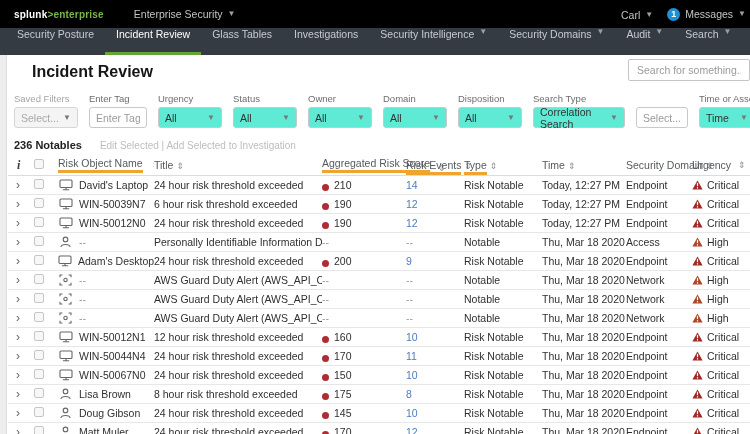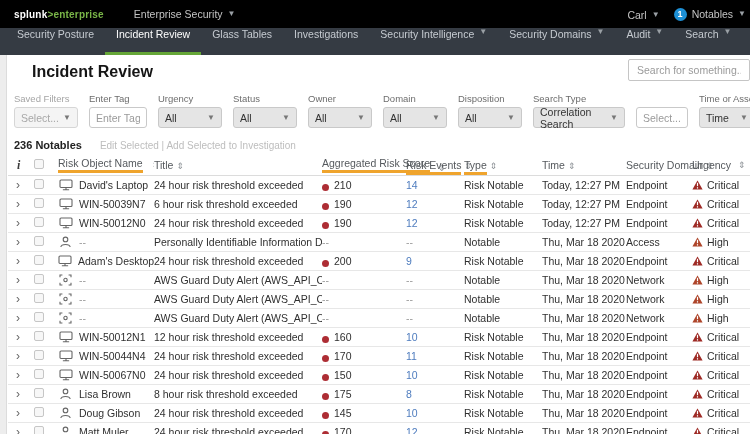--- a/index.html
+++ b/index.html
@@ -25,21 +25,21 @@
   .gutter { position:absolute; left:0; top:0; bottom:0; width:7px; background:#ededed; border-right:1px solid #dcdcdc; }
   .page-header { position:relative; padding:8px 0 0 24px; height:32px; }
   .page-title { font-size:16px; font-weight:bold; color:#151515; }
   .global-search { position:absolute; top:4px; right:0; width:122px; height:22px; border:1px solid #c5c5c5; border-radius:2px; font-size:10.5px; padding:0 8px; color:#333; font-family:"Liberation Sans",sans-serif; }
   input::placeholder { color:#9a9a9a; }
   
   .filters { display:flex; align-items:flex-start; padding:6px 0 9px 6px; }
   .filter { margin-right:11px; }
   .f-label { font-size:9.5px; color:#6d6d6d; margin-bottom:3px; height:11px; white-space:nowrap; }
   .f-label.dim { color:#a5a5a5; }
-  .f-control { height:21px; border:1px solid #c9c9c9; border-radius:3px; background:#e5e5e5; display:flex; align-items:center; justify-content:space-between; padding:0 6px; font-size:10.5px; color:#333; cursor:default; }
+  .f-control { height:21px; border:1px solid #c9c9c9; border-radius:3px; background:#5eead4; display:flex; align-items:center; justify-content:space-between; padding:0 6px; font-size:10.5px; color:#333; cursor:default; }
   .f-control.disabled { background:#f4f4f4; color:#a8a8a8; border-color:#d6d6d6; }
   .f-text { height:21px; border:1px solid #c9c9c9; border-radius:3px; font-size:10.5px; padding:0 6px; color:#333; font-family:"Liberation Sans",sans-serif; }
   
   .notables-bar { display:flex; align-items:center; padding:2px 3px 4px 6px; }
   .n-count { font-size:11px; font-weight:bold; color:#222; }
   .n-actions { font-size:10px; color:#bdbdbd; margin-left:18px; }
   
   .thead { display:flex; align-items:center; height:21px; border-bottom:1px solid #dcdcdc; font-size:10.5px; color:#55595d; padding-left:6px; }
   .trow { display:flex; align-items:center; height:19px; border-bottom:1px solid #e7e7e7; font-size:10.5px; color:#303030; padding-left:6px; background:#fff; }
   .c-expand { width:20px; text-align:left; color:#666; font-size:12px; line-height:1; padding-left:2px; }
@@ -75,21 +75,21 @@
     <span>Enterprise Security</span>
     <span class="caret">▼</span>
   </div>
   <div class="top-right">
     <div class="top-item">
       <span>Carl</span>
       <span class="caret">▼</span>
     </div>
     <div class="top-item">
       <span class="badge">1</span>
-      <span>Notables</span>
+      <span>Messages</span>
       <span class="caret">▼</span>
     </div>
   </div>
 </div>
 
 <div class="navbar">
   <div id="nav-tabs" style="display:flex;align-items:stretch;">
       <div class="tab">
         <span>Security Posture</span>
       </div>

